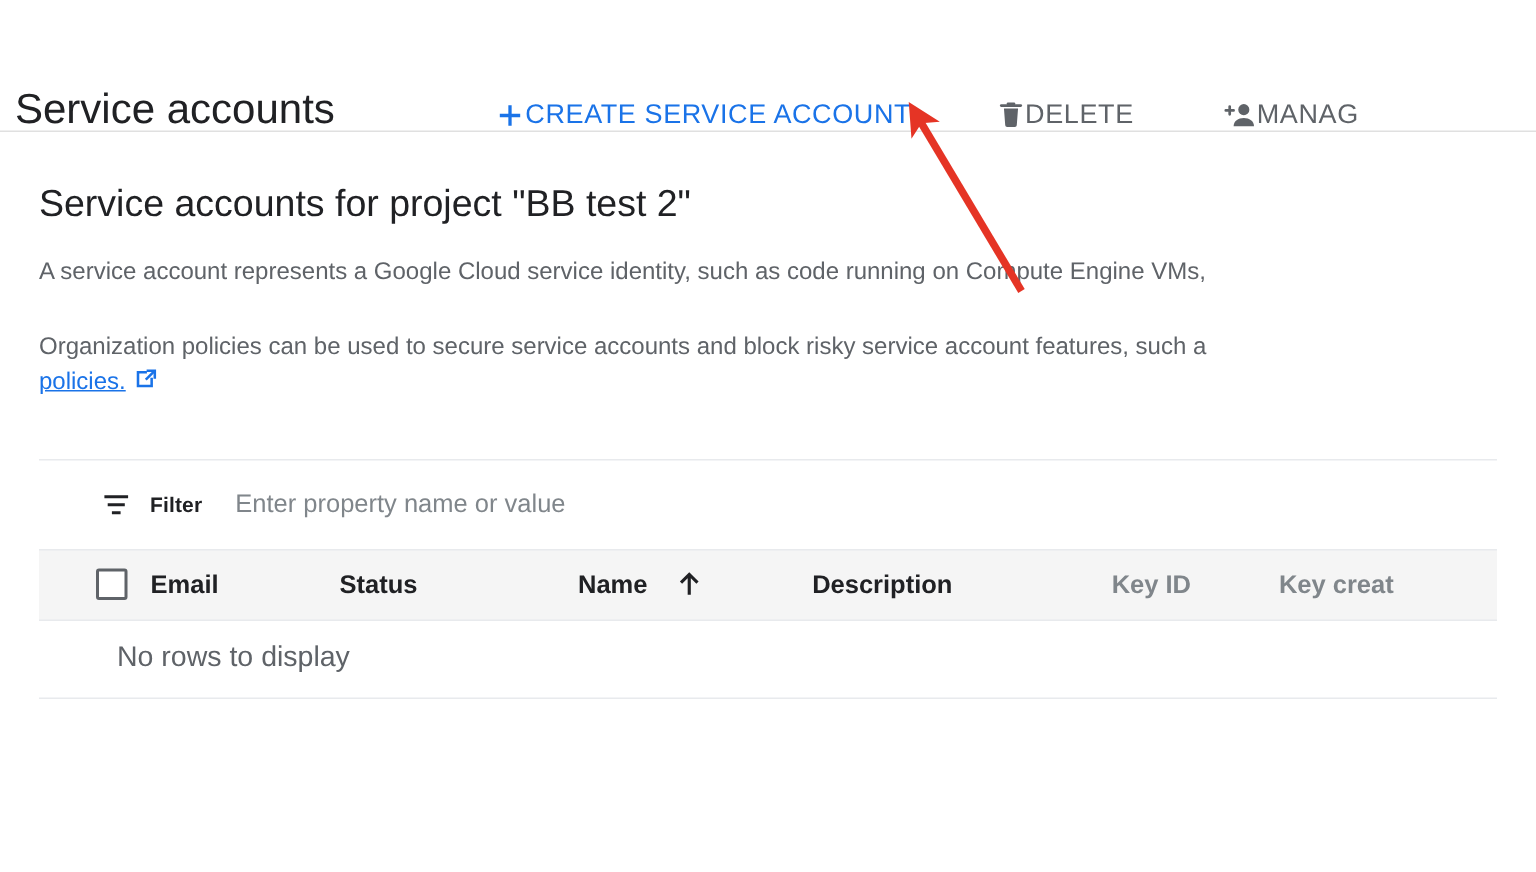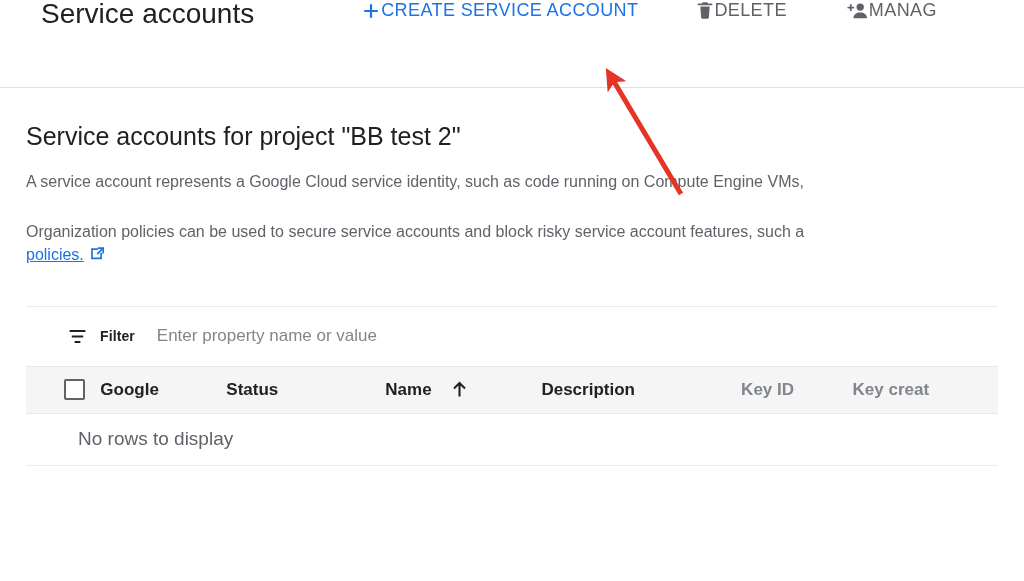--- a/index.html
+++ b/index.html
@@ -16,22 +16,22 @@
     position: relative;
   }
 
   
   .toolbar {
     position: relative;
     height: 88px;
     box-sizing: border-box;
     border-bottom: 1px solid #e0e0e0;
     display: flex;
-    align-items: flex-start;
-    padding-left: 41px;
+    align-items: flex-end;
+    padding-left: 10px;
     white-space: nowrap;
     overflow: hidden;
   }
   .page-title {
     font-size: 28px;
     font-weight: 400;
     color: #202124;
     letter-spacing: 0;
     line-height: 1;
   }
@@ -247,21 +247,21 @@
       <span class="filter-label">Filter</span>
       <input class="filter-input" type="text" placeholder="Enter property name or value" style="">
     </div>
 
     <div class="tbl">
 
       <div class="thead">
         <div class="th th-check">
           <span class="checkbox"></span>
         </div>
-        <div class="th th-email">Google</div>
+        <div class="th th-email">Email</div>
         <div class="th th-status">Status</div>
         <div class="th th-name">
           <span>Name</span>
           <span class="sort-arrow">
             <svg width="21" height="21" viewBox="0 0 21 21" aria-hidden="true">
               <path d="M10.5 17.5V4.2M5 9.4l5.5-5.4 5.5 5.4" stroke="#202124" stroke-width="2.1" fill="none" stroke-linecap="butt" stroke-linejoin="miter"></path>
             </svg>
           </span>
         </div>
         <div class="th th-desc">Description</div>

